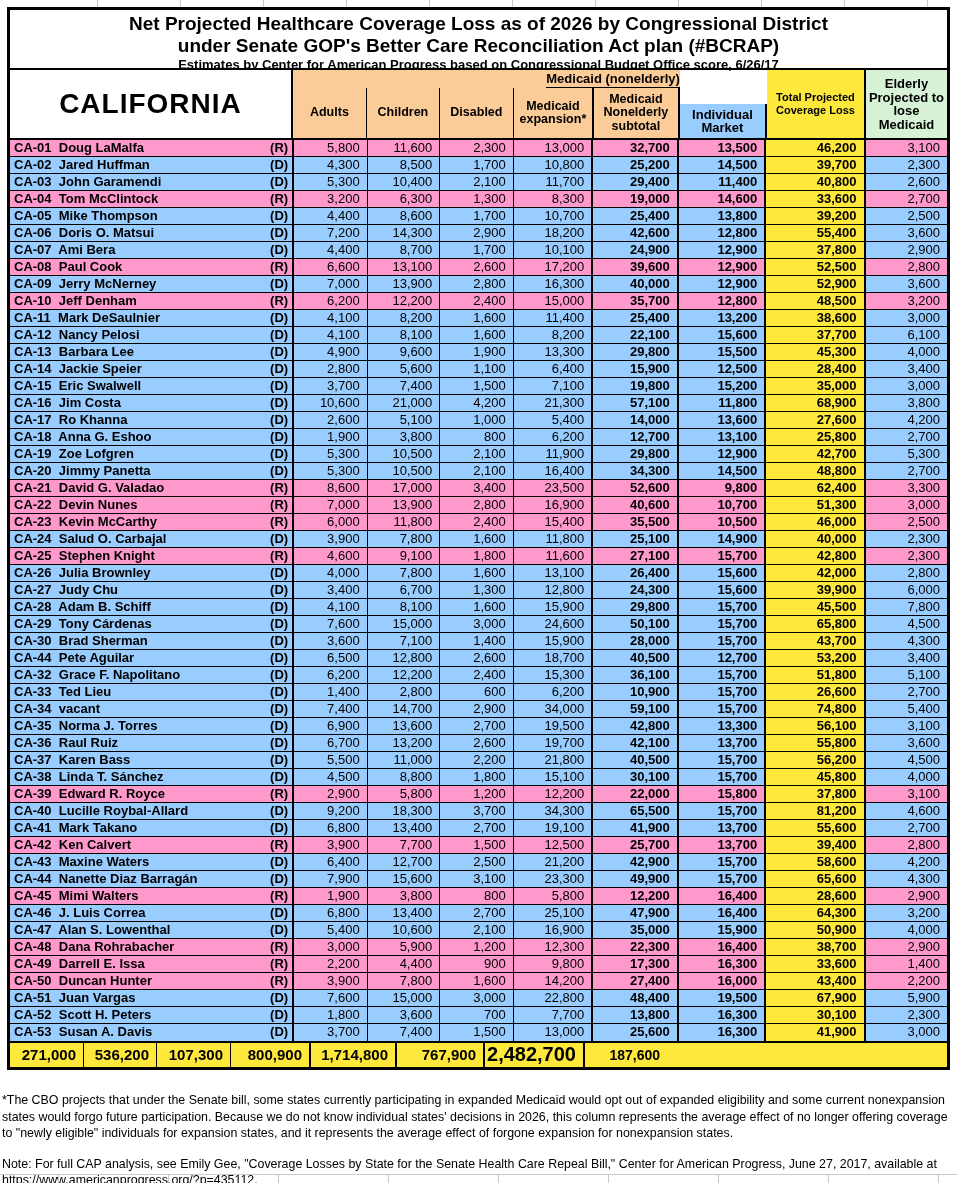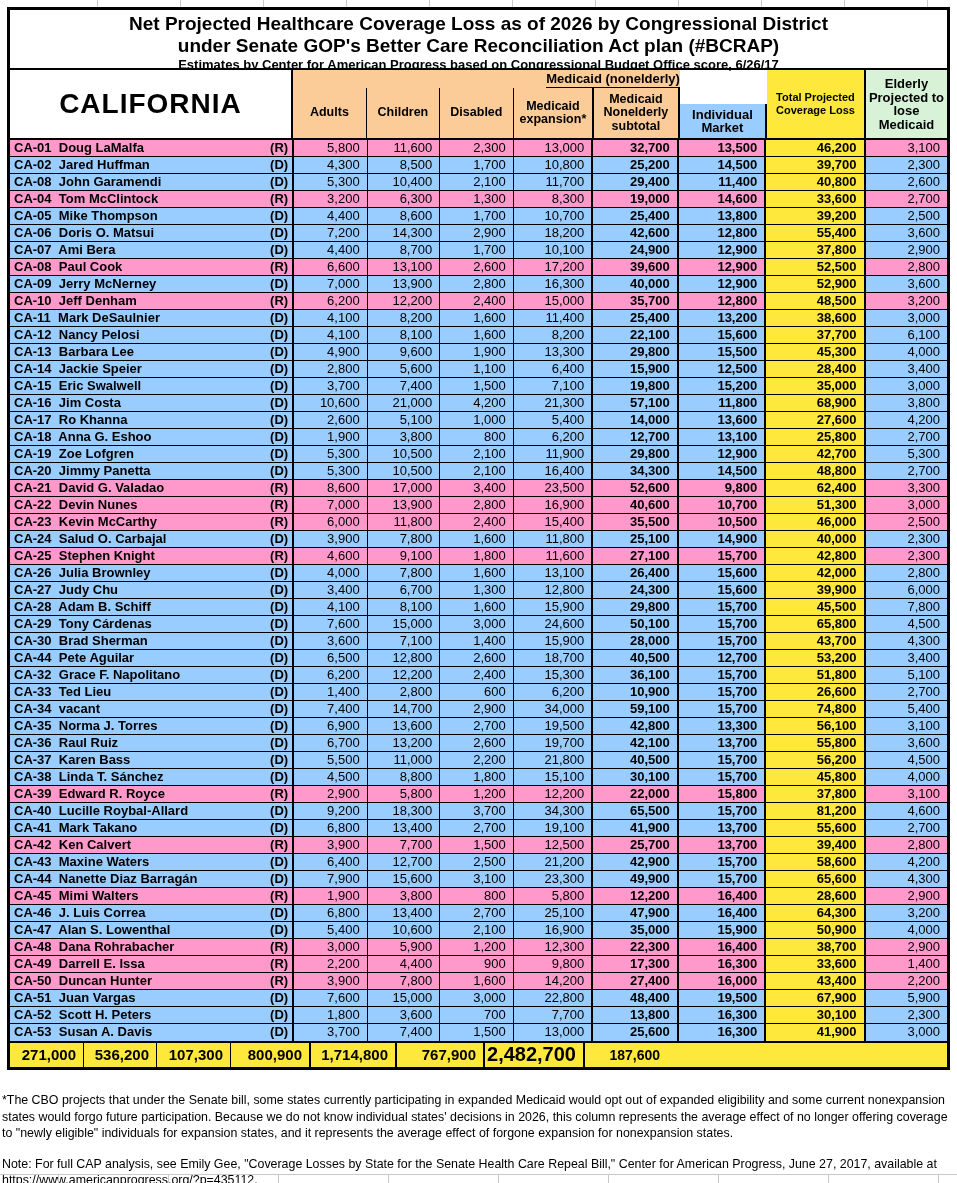--- a/index.html
+++ b/index.html
@@ -123,21 +123,21 @@
     <div class="cell num c1">8,500</div>
     <div class="cell num c2">1,700</div>
     <div class="cell num c3">10,800</div>
     <div class="cell num c4 bold">25,200</div>
     <div class="cell num c5 bold">14,500</div>
     <div class="cell num c6 bold ylw">39,700</div>
     <div class="cell num c7">2,300</div>
   </div>
         <div class="trow row-D">
     <div class="cell c-dist">
-      <span class="dname">CA-08  John Garamendi</span>
+      <span class="dname">CA-03  John Garamendi</span>
       <span class="party">(D)</span>
     </div>
     <div class="cell num c0">5,300</div>
     <div class="cell num c1">10,400</div>
     <div class="cell num c2">2,100</div>
     <div class="cell num c3">11,700</div>
     <div class="cell num c4 bold">29,400</div>
     <div class="cell num c5 bold">11,400</div>
     <div class="cell num c6 bold ylw">40,800</div>
     <div class="cell num c7">2,600</div>

